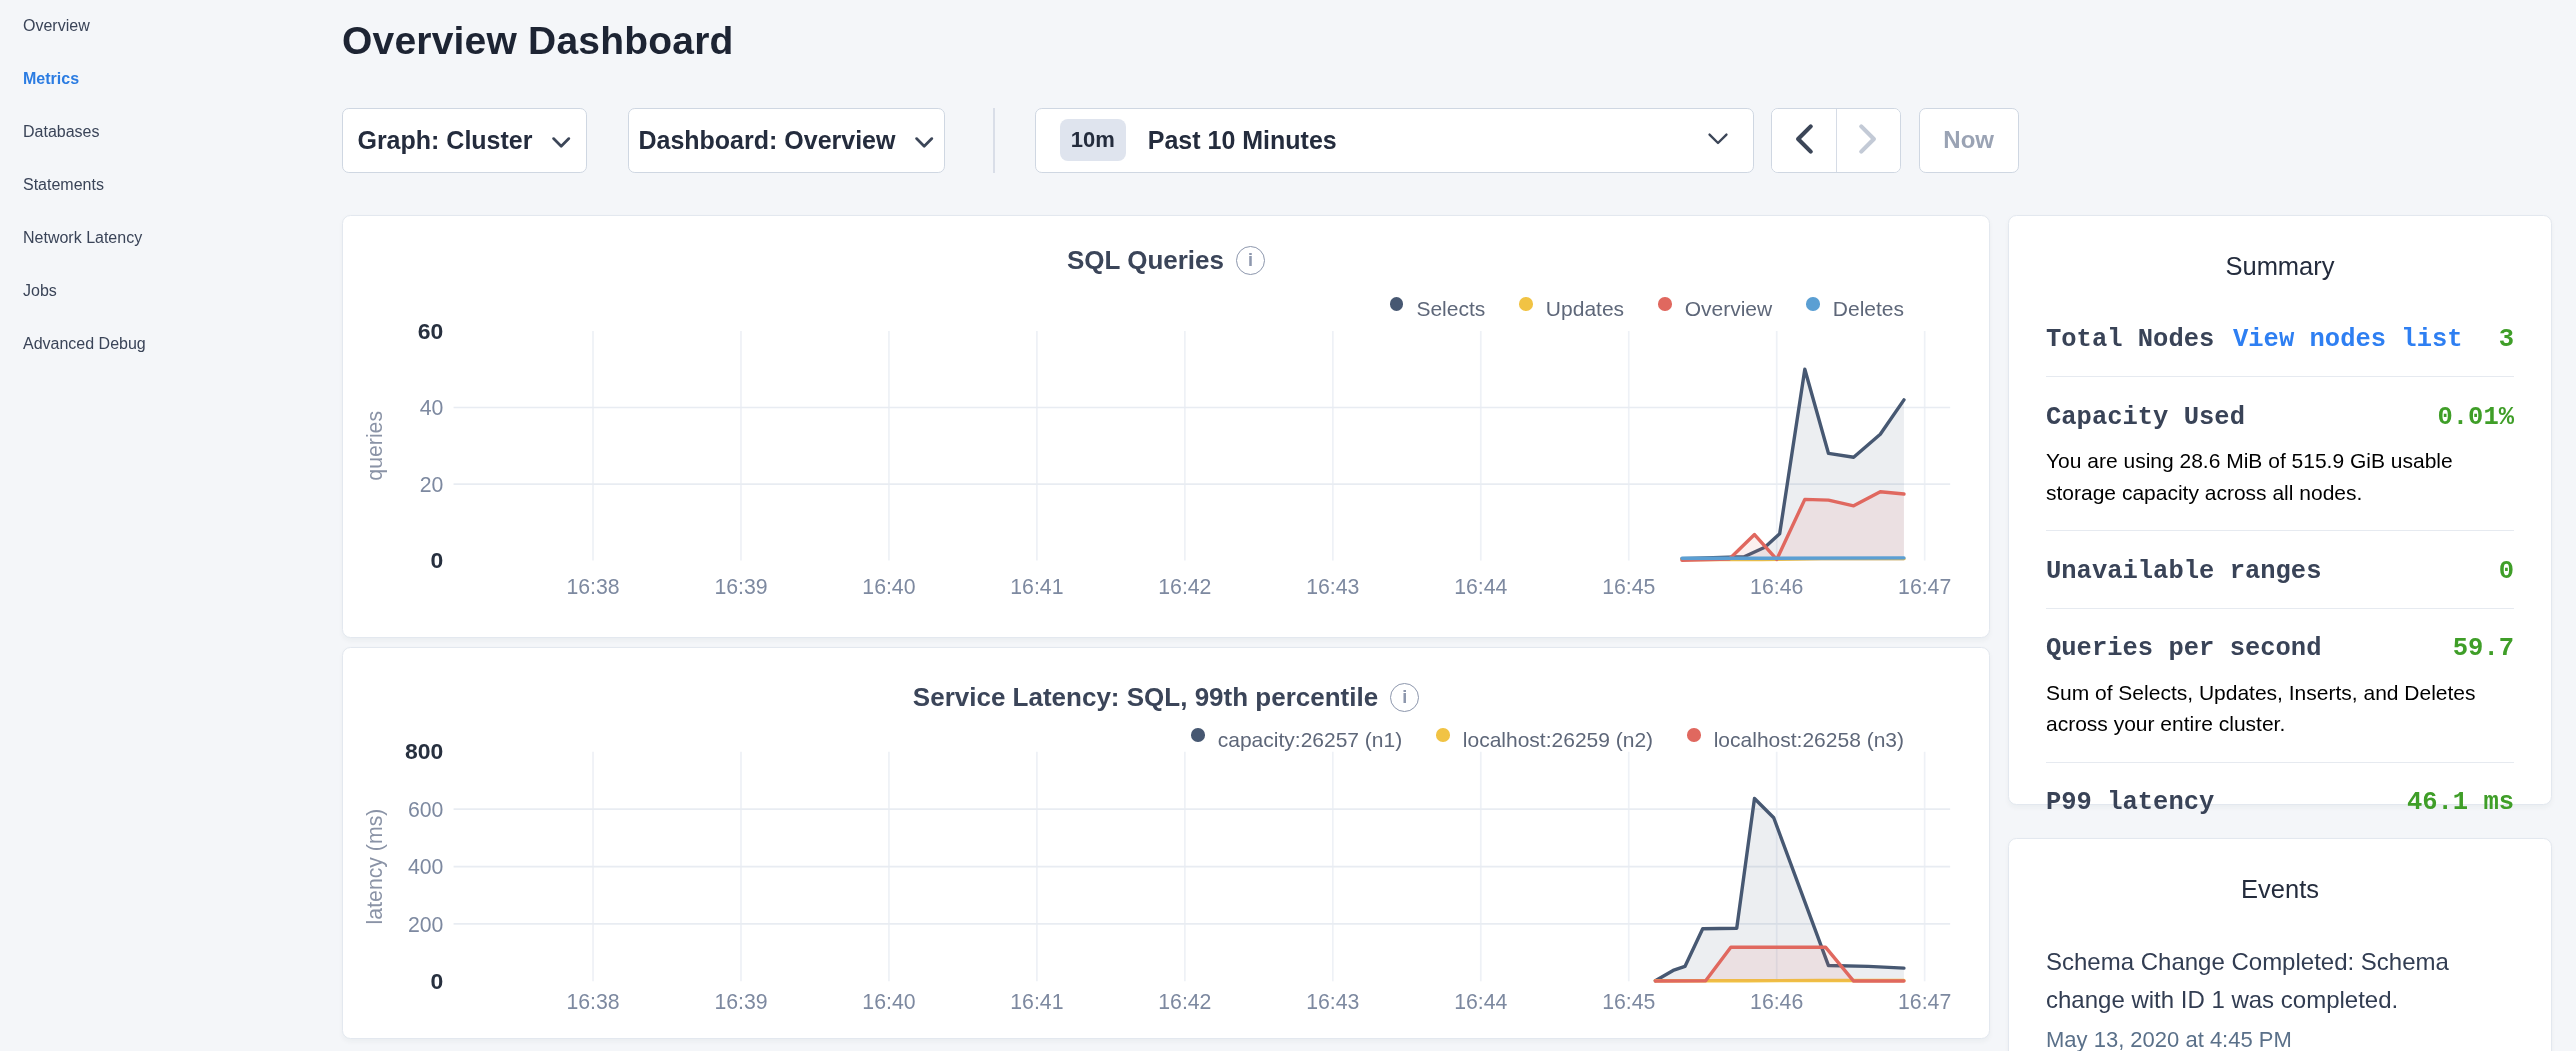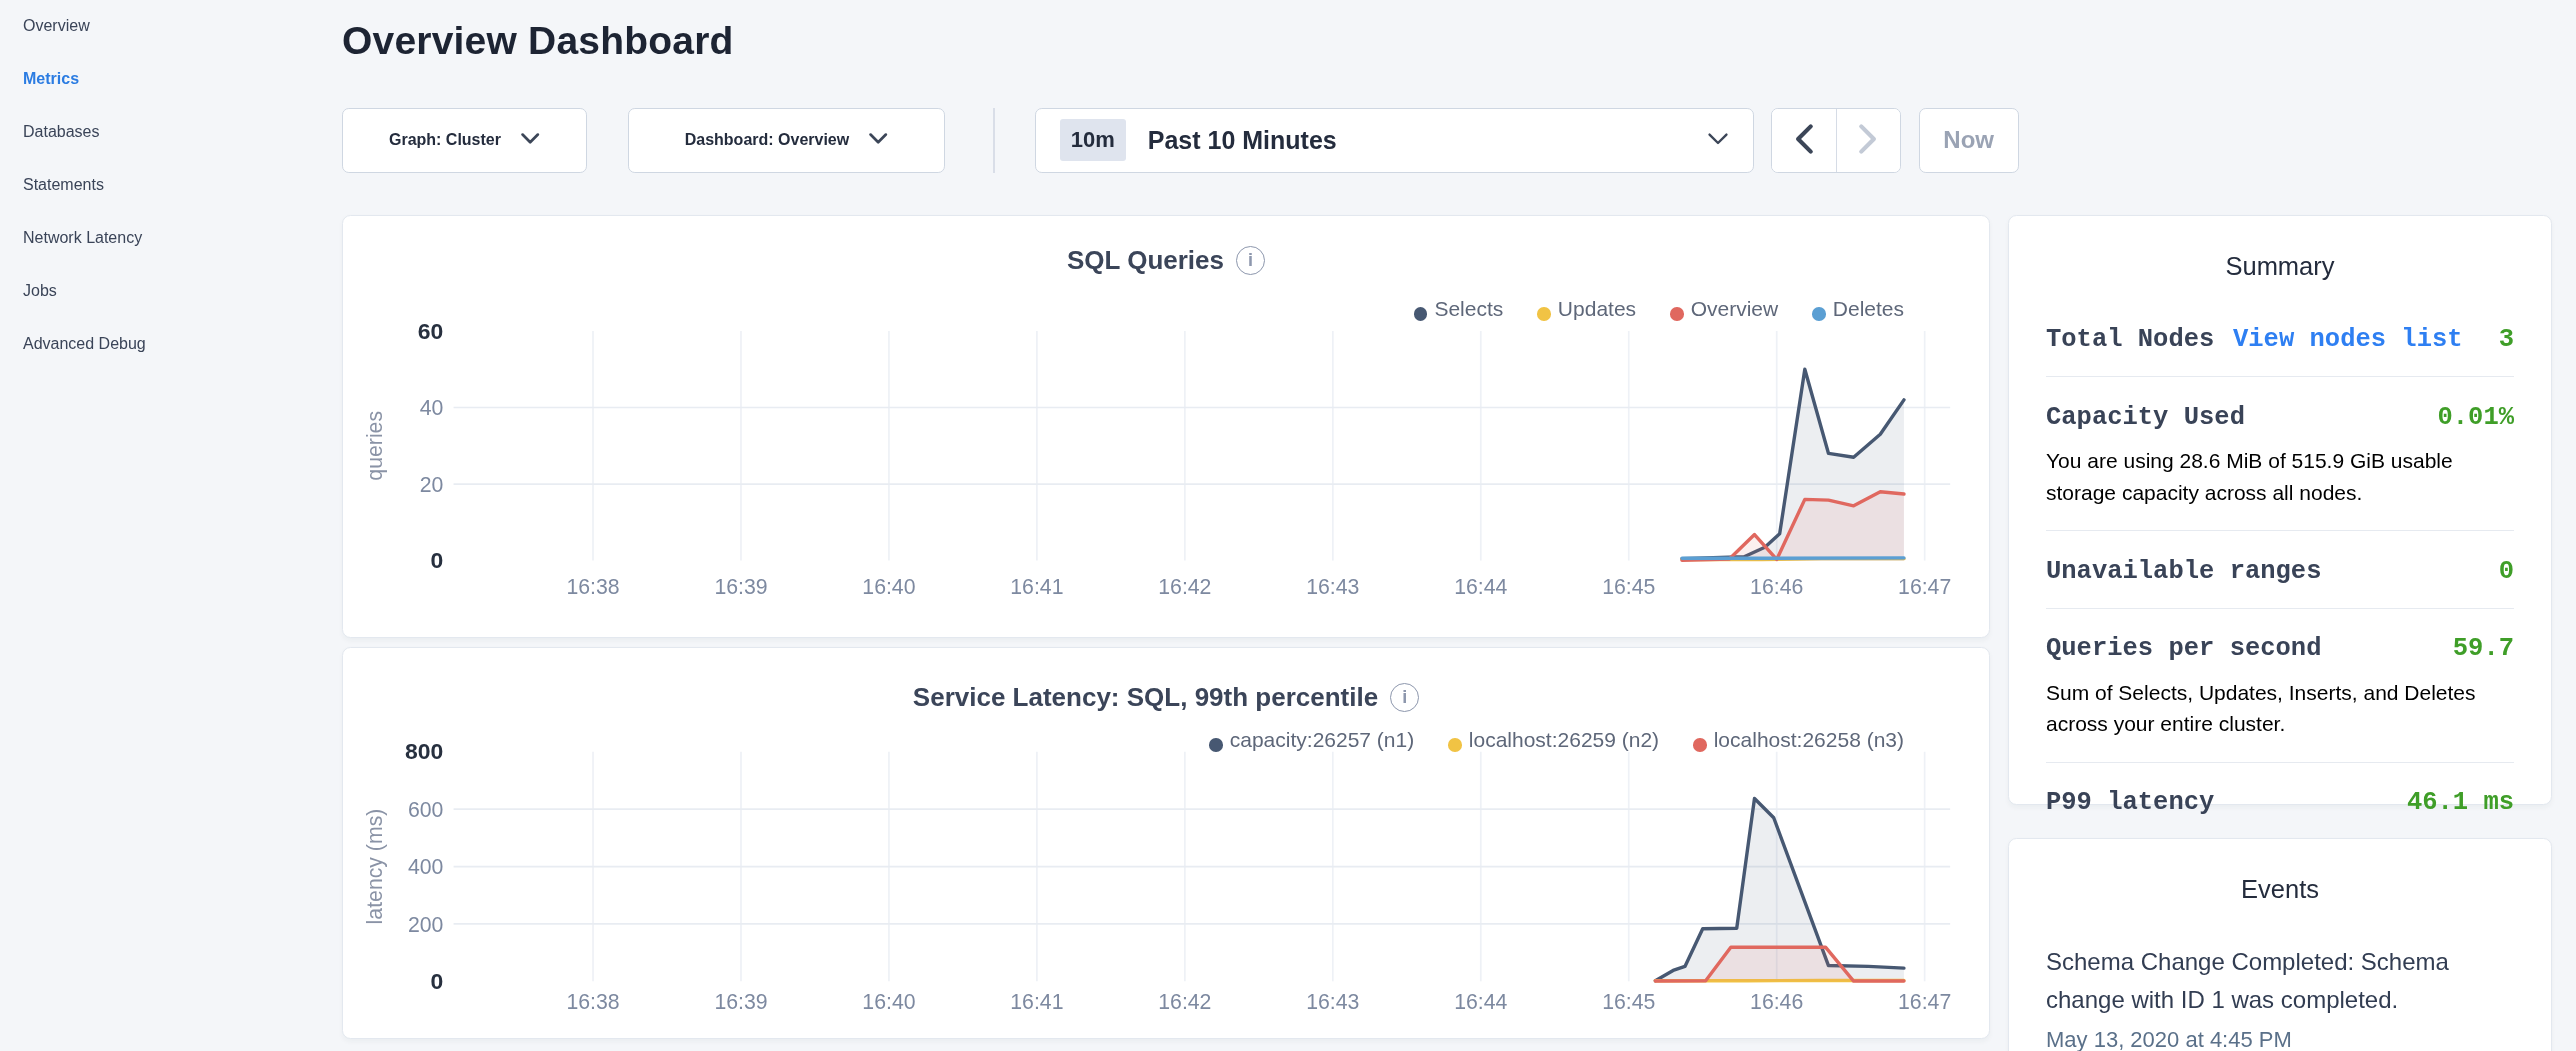--- a/index.html
+++ b/index.html
@@ -10,43 +10,43 @@
   .sidebar{position:absolute;left:23px;top:17px;width:306px;}
   .sidebar ul{margin:0;padding:0;list-style:none;}
   .nav-item{font-size:16px;font-weight:500;color:#3a4458;margin:0 0 35px 0;cursor:pointer;}
   .nav-item.active{color:#2b7ce2;font-weight:700;}
 
   
   .page-title{position:absolute;left:342px;top:18.7px;margin:0;font-size:39px;font-weight:600;color:#1d2433;letter-spacing:0.2px;}
   .toolbar{position:absolute;left:342px;top:107px;height:66px;display:flex;align-items:center;}
   .btn{box-sizing:border-box;height:65px;background:#fff;border:1.7px solid #cfd7e2;border-radius:6.8px;
        display:flex;align-items:center;justify-content:center;cursor:pointer;font-family:inherit;}
-  .dd{font-size:16px;font-weight:700;color:#242c3d;gap:18.7px;}
+  .dd{font-size:25px;font-weight:700;color:#242c3d;gap:18.7px;}
   .dd1{width:245px;margin-right:41px;}
   .dd2{width:317px;}
   .vdiv{width:1.7px;height:65px;background:#d9dee8;margin:0 40px 0 48px;}
   .timepicker{width:719px;justify-content:flex-start;padding:0 24px;gap:22px;}
-  .badge{background:#dfe4ee;border-radius:3px;font-size:22px;font-weight:700;color:#242c3d;padding:7.7px 11px;}
+  .badge{background:#dfe4ee;border-radius:8px;font-size:22px;font-weight:700;color:#242c3d;padding:7.7px 11px;}
   .time-label{font-size:25px;font-weight:700;color:#242c3d;}
   .tp-chevron{margin-left:auto;}
   .arrow-group{display:flex;margin-left:17px;border:1.7px solid #cfd7e2;border-radius:6.8px;background:#fff;height:65px;box-sizing:border-box;overflow:hidden;}
   .arrow-btn{width:64px;height:100%;display:flex;align-items:center;justify-content:center;cursor:pointer;background:#fff;border:none;padding:0;}
   .arrow-btn + .arrow-btn{border-left:1.7px solid #d6dce6;}
   .now-btn{width:100px;margin-left:18px;font-size:24px;font-weight:700;color:#9aa3b4;cursor:default;}
 
   
   .card{position:absolute;background:#fff;border:0.9px solid #e3e8ef;border-radius:8.5px;box-shadow:0 2.6px 5.1px rgba(36,44,61,.04);box-sizing:border-box;}
   #chart-card-0{left:342px;top:215px;width:1648px;height:423px;}
   #chart-card-1{left:342px;top:647px;width:1648px;height:392px;}
   .chart-title-row{position:absolute;top:29px;left:0;width:100%;display:flex;align-items:center;justify-content:center;gap:12px;z-index:2;}
   .chart-title{margin:0;font-size:26px;font-weight:700;color:#3b4559;}
   .info-icon{width:27px;height:27px;border:1.7px solid #8d97ad;border-radius:50%;color:#8d97ad;font-size:18px;font-weight:700;
              display:flex;align-items:center;justify-content:center;cursor:pointer;flex:0 0 auto;}
   .legend{position:absolute;right:85px;display:flex;gap:34px;align-items:center;z-index:2;}
-  .legend-item{display:flex;align-items:flex-end;gap:7px;cursor:pointer;}
+  .legend-item{display:flex;align-items:flex-start;gap:13px;cursor:pointer;}
   .legend-dot{width:13.6px;height:13.6px;border-radius:50%;}
   .legend-label{font-size:21px;color:#5e6779;}
   .plot{position:absolute;left:0;top:0;}
   svg text{font-family:"Liberation Sans",sans-serif;}
   .xtick{fill:#7d89a0;font-size:25px;}
   .ytick{fill:#7d89a0;font-size:25px;}
   .ytick-strong{fill:#27303f;font-size:27px;font-weight:700;}
   .axis-label{fill:#8a93a6;font-size:25px;}
 
   

